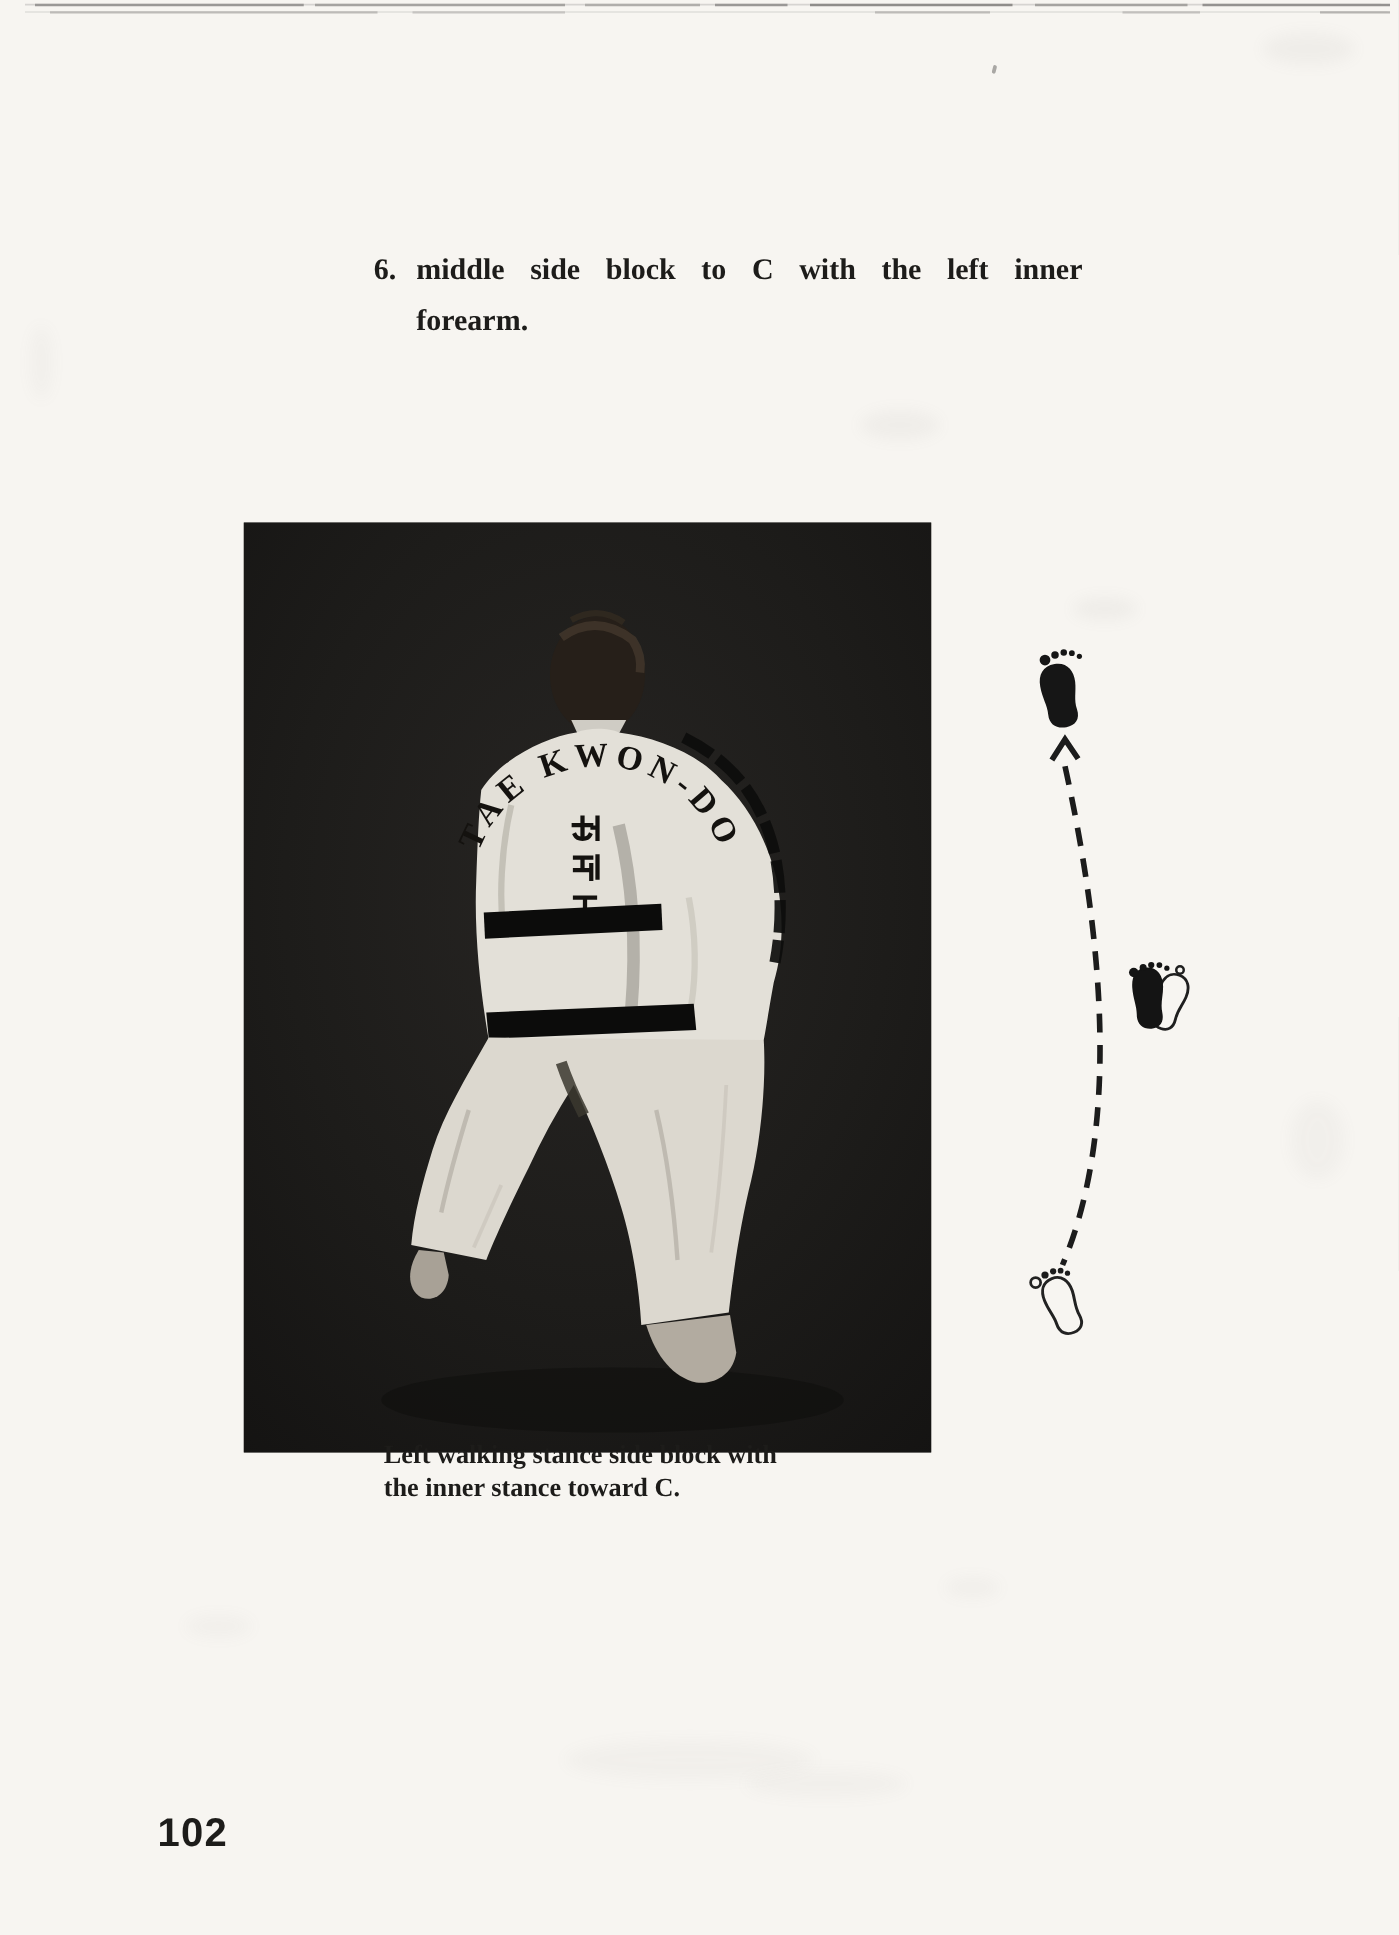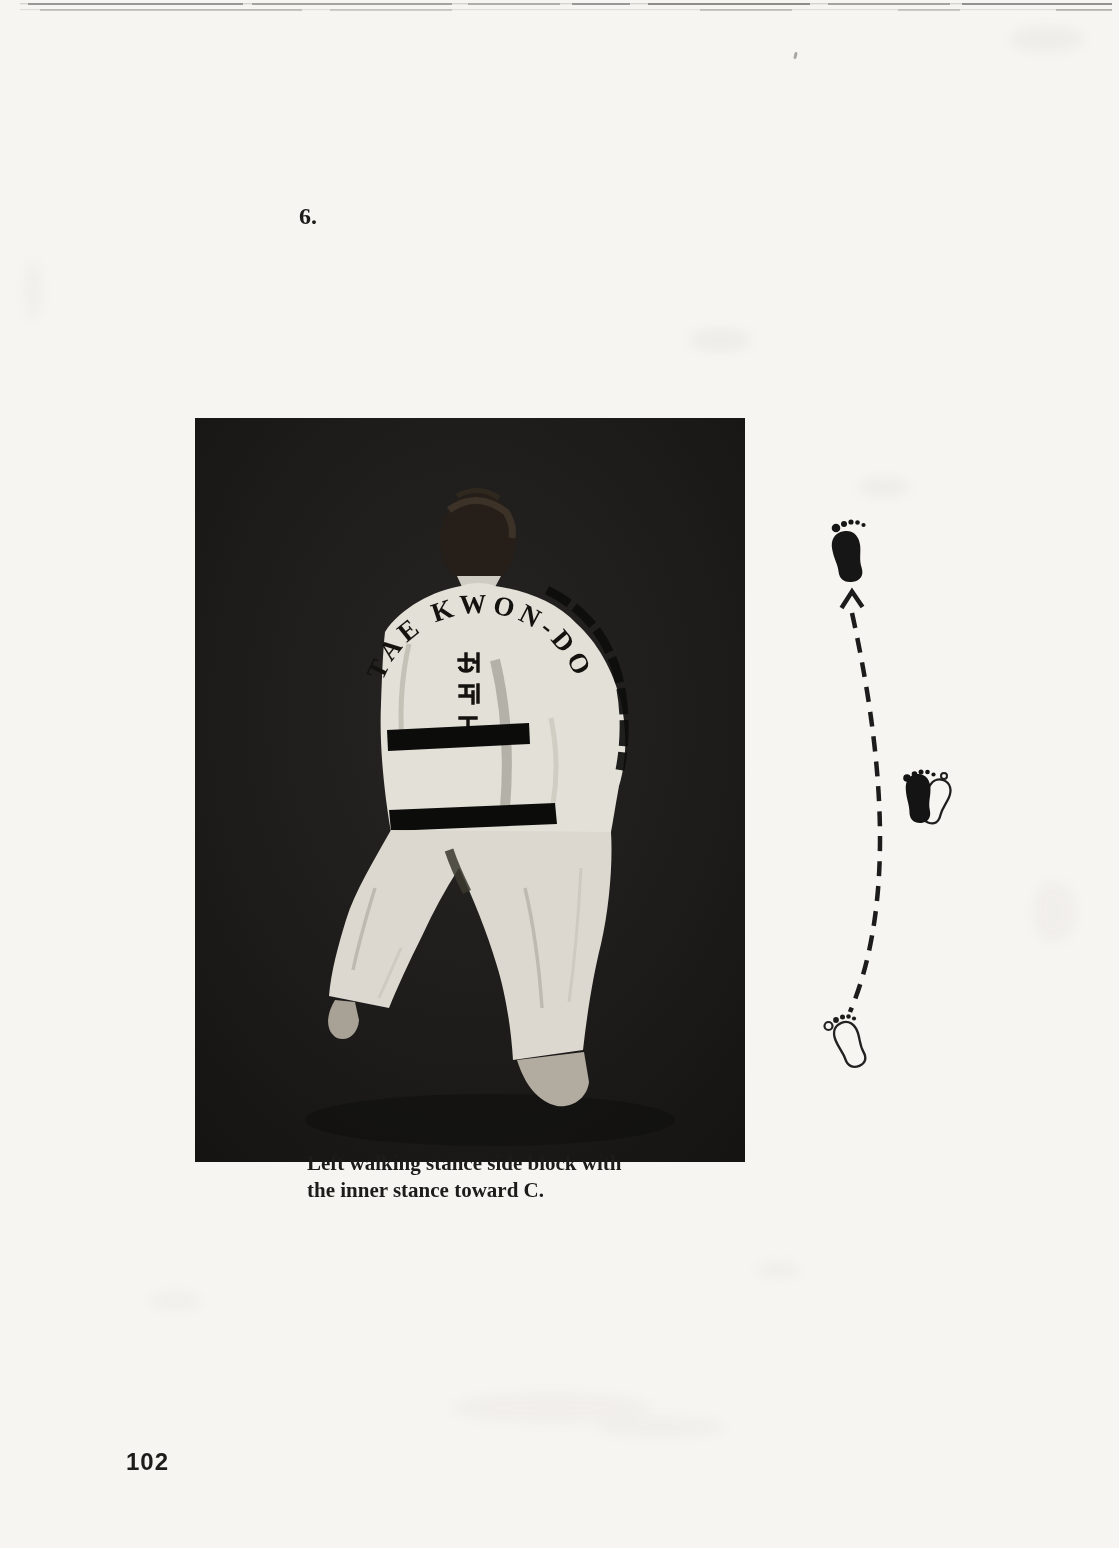--- a/index.html
+++ b/index.html
@@ -31,21 +31,21 @@
   
   .photo{position:absolute;left:195px;top:418px;width:550px;height:744px;background:#191817;}
   
   .caption{position:absolute;left:307px;top:1150px;width:380px;
     font-size:21px;font-weight:700;line-height:27px;}
   
   .diagram{position:absolute;left:790px;top:495px;}
   
   .pagenum{position:absolute;left:126px;top:1448px;
     font-family:"Liberation Sans","DejaVu Sans",sans-serif;
-    font-size:24px;font-weight:700;letter-spacing:1px;}
+    font-size:32px;font-weight:700;letter-spacing:1px;}
 </style>
 </head>
 <body>
 
 <div class="page">
 
   <svg class="scan-lines" width="1119" height="16">
     <rect x="20" y="3" width="1085" height="1.4" fill="#d6d4d1"></rect>
     <rect x="28" y="3" width="215" height="2" fill="#9a9896"></rect>
     <rect x="252" y="3" width="200" height="2" fill="#a5a3a0"></rect>
@@ -68,20 +68,22 @@
   <div class="smudge s4"></div>
   <div class="smudge s5"></div>
   <div class="smudge s6"></div>
   <div class="smudge s7"></div>
   <div class="smudge s8"></div>
   <div class="smudge s9"></div>
 
   <div class="instruction">
     <div class="num">6.</div>
     <div class="lines">
+      <div class="jline">middle side block to C with the left inner</div>
+      <div class="jline last">forearm.</div>
     </div>
   </div>
 
   <div class="photo">
     <svg viewBox="0 0 550 744" width="550" height="744">
       <defs>
         <radialGradient id="pbg" cx="50%" cy="40%" r="80%">
           <stop offset="0%" stop-color="#272523"></stop>
           <stop offset="55%" stop-color="#1d1c1a"></stop>
           <stop offset="100%" stop-color="#141312"></stop>

